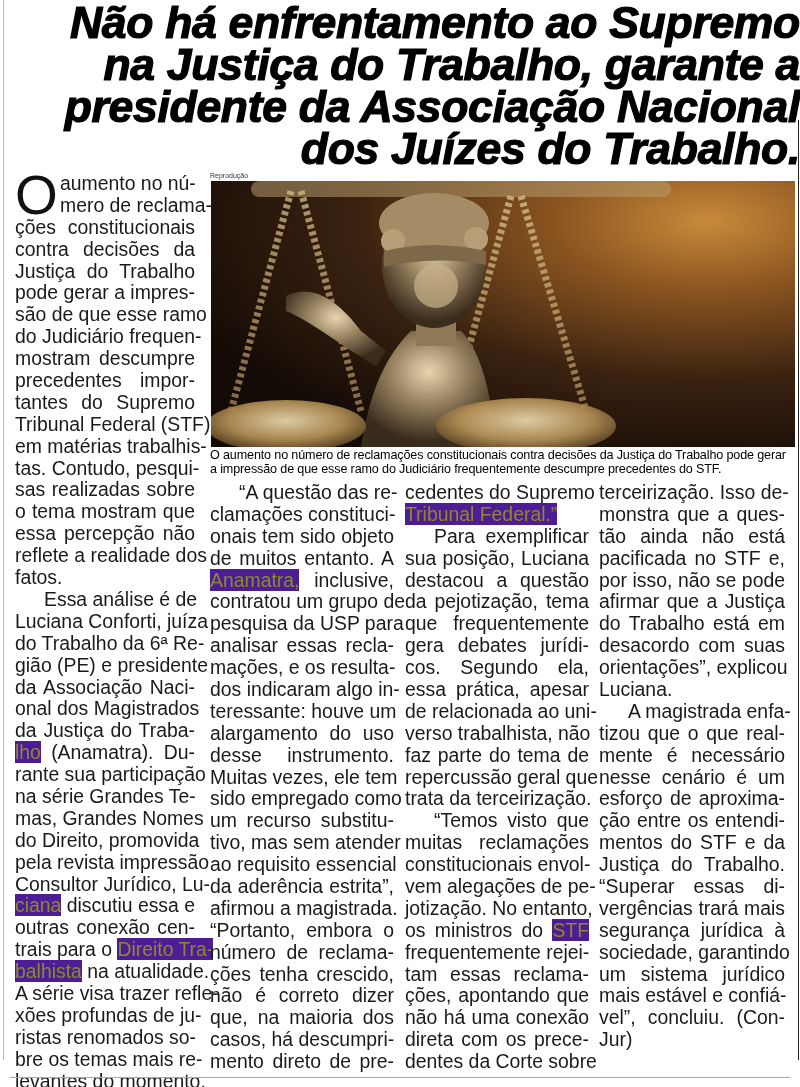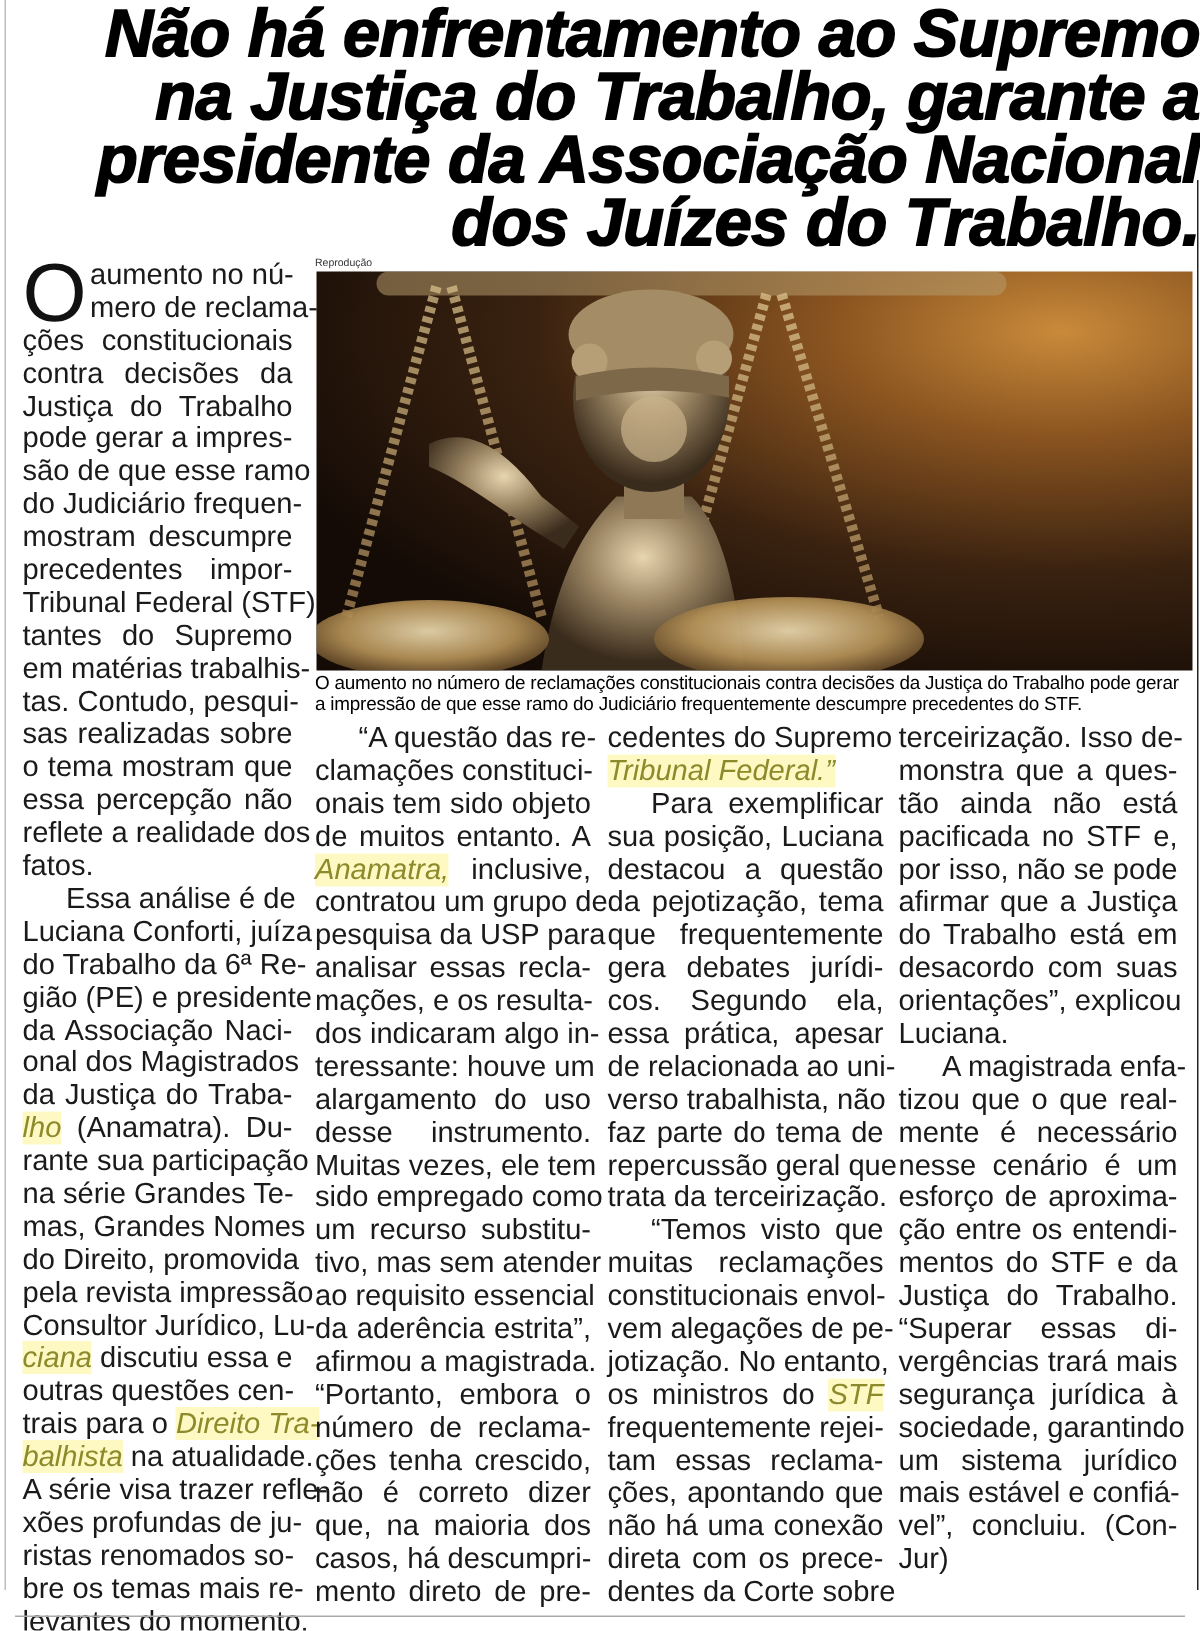--- a/index.html
+++ b/index.html
@@ -24,21 +24,21 @@
     -webkit-text-stroke: 1.2px #000;
   }
   .headline span { display: block; white-space: nowrap; }
   .col {
     position: absolute; font-size: 19.4px; line-height: 21.9px; color: #1a1a1a;
     text-align: justify;
   }
   .col .ln { display: block; white-space: nowrap; text-align: justify; text-align-last: justify; height: 21.9px; }
   .col .ln.last { text-align-last: left; }
   .col .ln.indent { padding-left: 29px; }
-  .hl { background: #fef9c3; color: #8c8a2a; font-style: italic; }
+  .hl { background: #4c1d95; color: #8c8a2a; }
   .col1 { left: 15px; top: 173px; width: 180px; }
   .col2 { left: 210px; top: 482px; width: 184px; }
   .col3 { left: 405px; top: 482px; width: 184px; }
   .col4 { left: 599px; top: 482px; width: 186px; }
   .dropcap-row { position: relative; height: 43.8px; }
   .dropcap {
     position: absolute; left: 0; top: -5px; font-size: 55px; line-height: 55px; font-weight: 400; color: #111;
   }
   .dropcap-lines { position: absolute; left: 45px; top: 0; right: 0; }
   .credit {
@@ -76,22 +76,22 @@
     </div>
   </div>
   <span class="ln">ções constitucionais</span>
   <span class="ln">contra decisões da</span>
   <span class="ln">Justiça do Trabalho</span>
   <span class="ln">pode gerar a impres-</span>
   <span class="ln">são de que esse ramo</span>
   <span class="ln">do Judiciário frequen-</span>
   <span class="ln">mostram descumpre</span>
   <span class="ln">precedentes impor-</span>
+  <span class="ln">tantes do Supremo</span>
   <span class="ln">Tribunal Federal (STF)</span>
-  <span class="ln">tantes do Supremo</span>
   <span class="ln">em matérias trabalhis-</span>
   <span class="ln">tas. Contudo, pesqui-</span>
   <span class="ln">sas realizadas sobre</span>
   <span class="ln">o tema mostram que</span>
   <span class="ln">essa percepção não</span>
   <span class="ln">reflete a realidade dos</span>
   <span class="ln last">fatos.</span>
   <span class="ln indent">Essa análise é de</span>
   <span class="ln">Luciana Conforti, juíza</span>
   <span class="ln">do Trabalho da 6ª Re-</span>
@@ -100,21 +100,21 @@
   <span class="ln">onal dos Magistrados</span>
   <span class="ln">da Justiça do Traba-</span>
   <span class="ln"><span class="hl">lho</span><span> (Anamatra). Du-</span></span>
   <span class="ln">rante sua participação</span>
   <span class="ln">na série Grandes Te-</span>
   <span class="ln">mas, Grandes Nomes</span>
   <span class="ln">do Direito, promovida</span>
   <span class="ln">pela revista impressão</span>
   <span class="ln">Consultor Jurídico, Lu-</span>
   <span class="ln"><span class="hl">ciana</span><span> discutiu essa e</span></span>
-  <span class="ln">outras questões cen-</span>
+  <span class="ln">outras conexão cen-</span>
   <span class="ln"><span>trais para o </span><span class="hl">Direito Tra-</span></span>
   <span class="ln"><span class="hl">balhista</span><span> na atualidade.</span></span>
   <span class="ln">A série visa trazer refle-</span>
   <span class="ln">xões profundas de ju-</span>
   <span class="ln">ristas renomados so-</span>
   <span class="ln">bre os temas mais re-</span>
   <span class="ln last">levantes do momento.</span>
 </div>
 
 <div class="credit">Reprodução</div>

